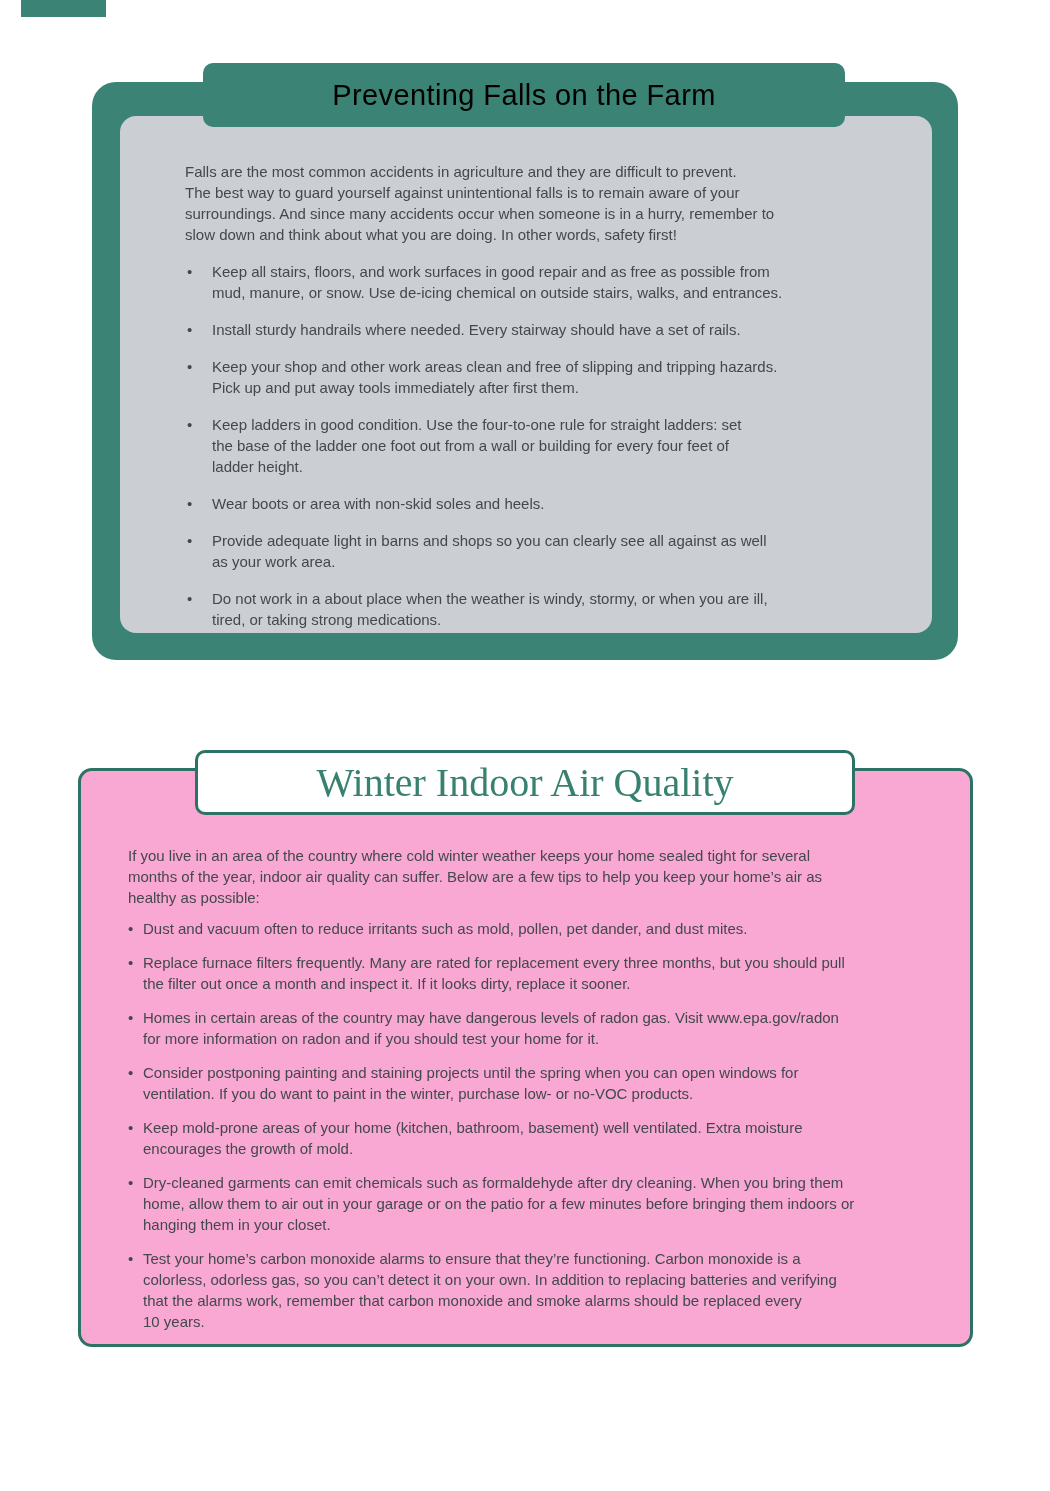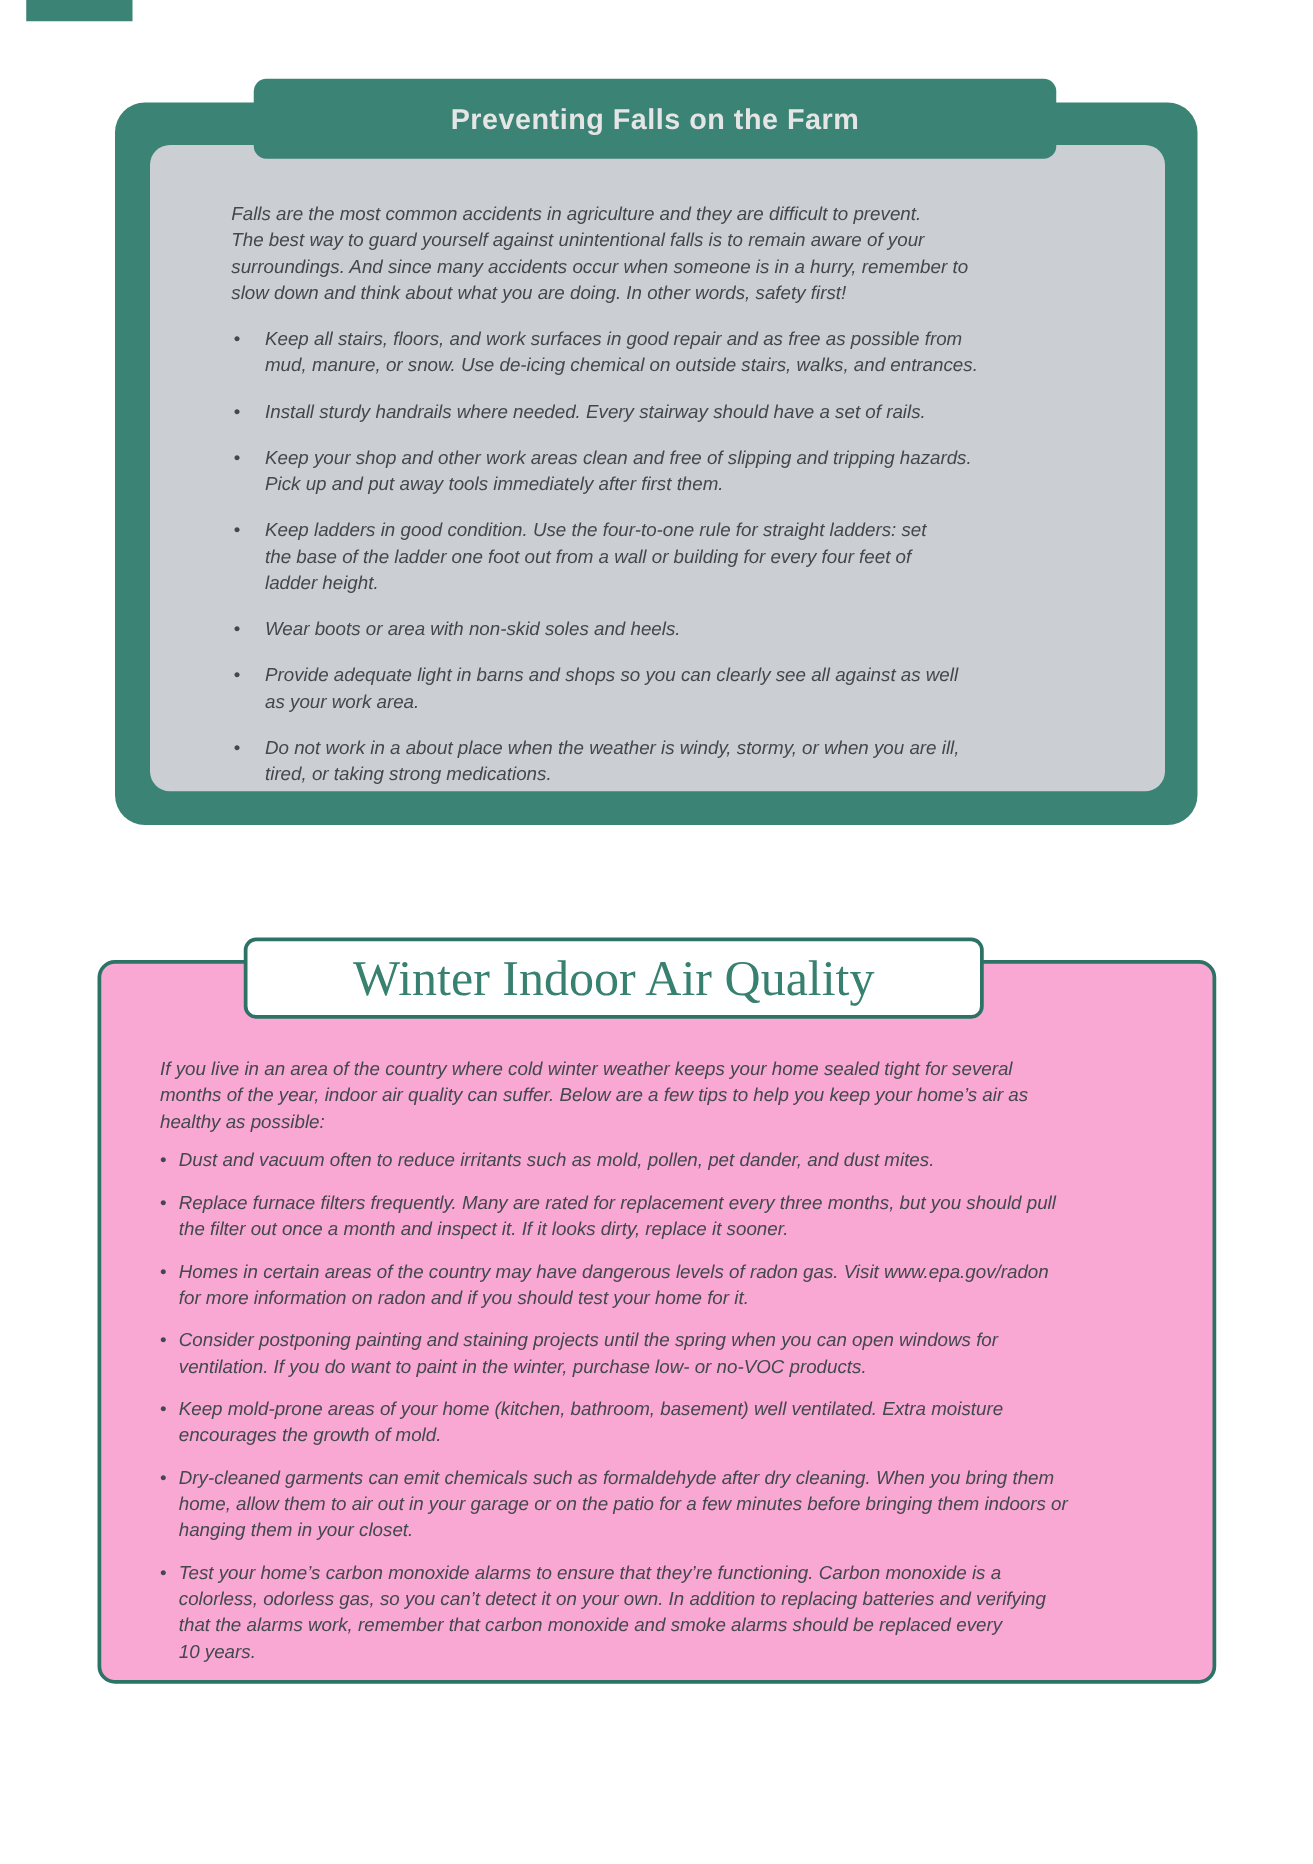--- a/index.html
+++ b/index.html
@@ -38,49 +38,48 @@
     border-radius:16px;
     padding:45px 52px 0 65px;
   }
   .s1-banner{
     left:203px; top:63px; width:642px; height:64px;
     background:var(--teal);
     border-radius:10px;
     display:flex; align-items:center; justify-content:center;
   }
   .s1-banner .title{
-    color:#e5e5e5;
-    font-size:23px;
-    font-weight:bold;
+    color:#000000;
+    font-size:29px;
+    font-weight:normal;
     letter-spacing:.4px;
   }
   .body-text{
     font-size:15px;
     line-height:21px;
     white-space:pre-line;
-    font-style:italic;
   }
   .intro{margin-bottom:16px;}
   ul.bullets{list-style:none;}
   ul.bullets li{display:flex;}
   ul.s1-list li{margin-bottom:16px;}
   ul.s1-list .dot{width:27px; flex:none; padding-left:2px;}
   .dot{font-size:15px; line-height:21px; color:var(--text);}
   .btxt{flex:1;}
 
   
   .s2-outer{
     left:78px; top:768px; width:895px; height:579px;
     background:#f9a8d4;
     border:3px solid var(--teal-dark);
     border-radius:14px;
     padding:74px 42px 0 47px;
   }
   .s2-titlebox{
-    left:195px; top:750px; width:592px; height:65px;
+    left:195px; top:750px; width:660px; height:65px;
     background:#ffffff;
     border:3px solid var(--teal-dark);
     border-radius:10px;
     display:flex; align-items:center; justify-content:center;
   }
   .s2-titlebox .title{
     font-family:"Liberation Serif", serif;
     font-size:40px;
     color:var(--title-green);
   }

